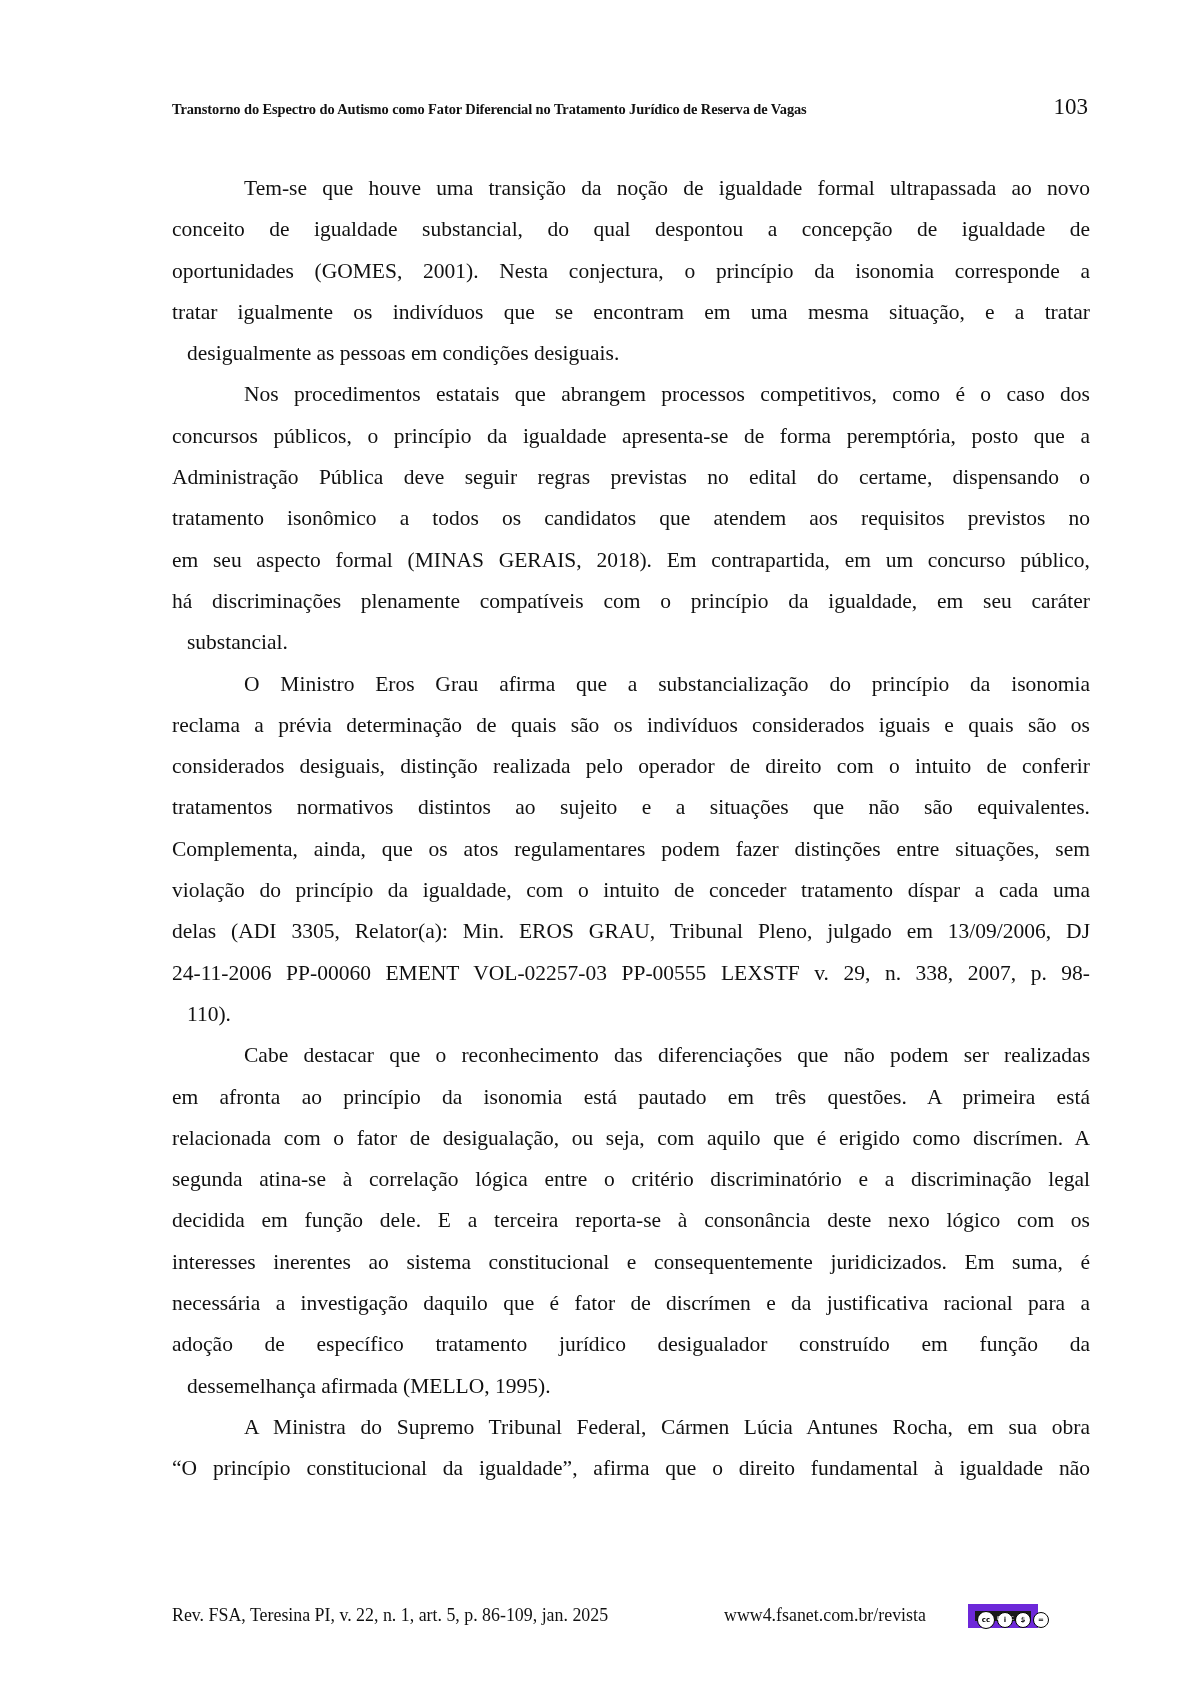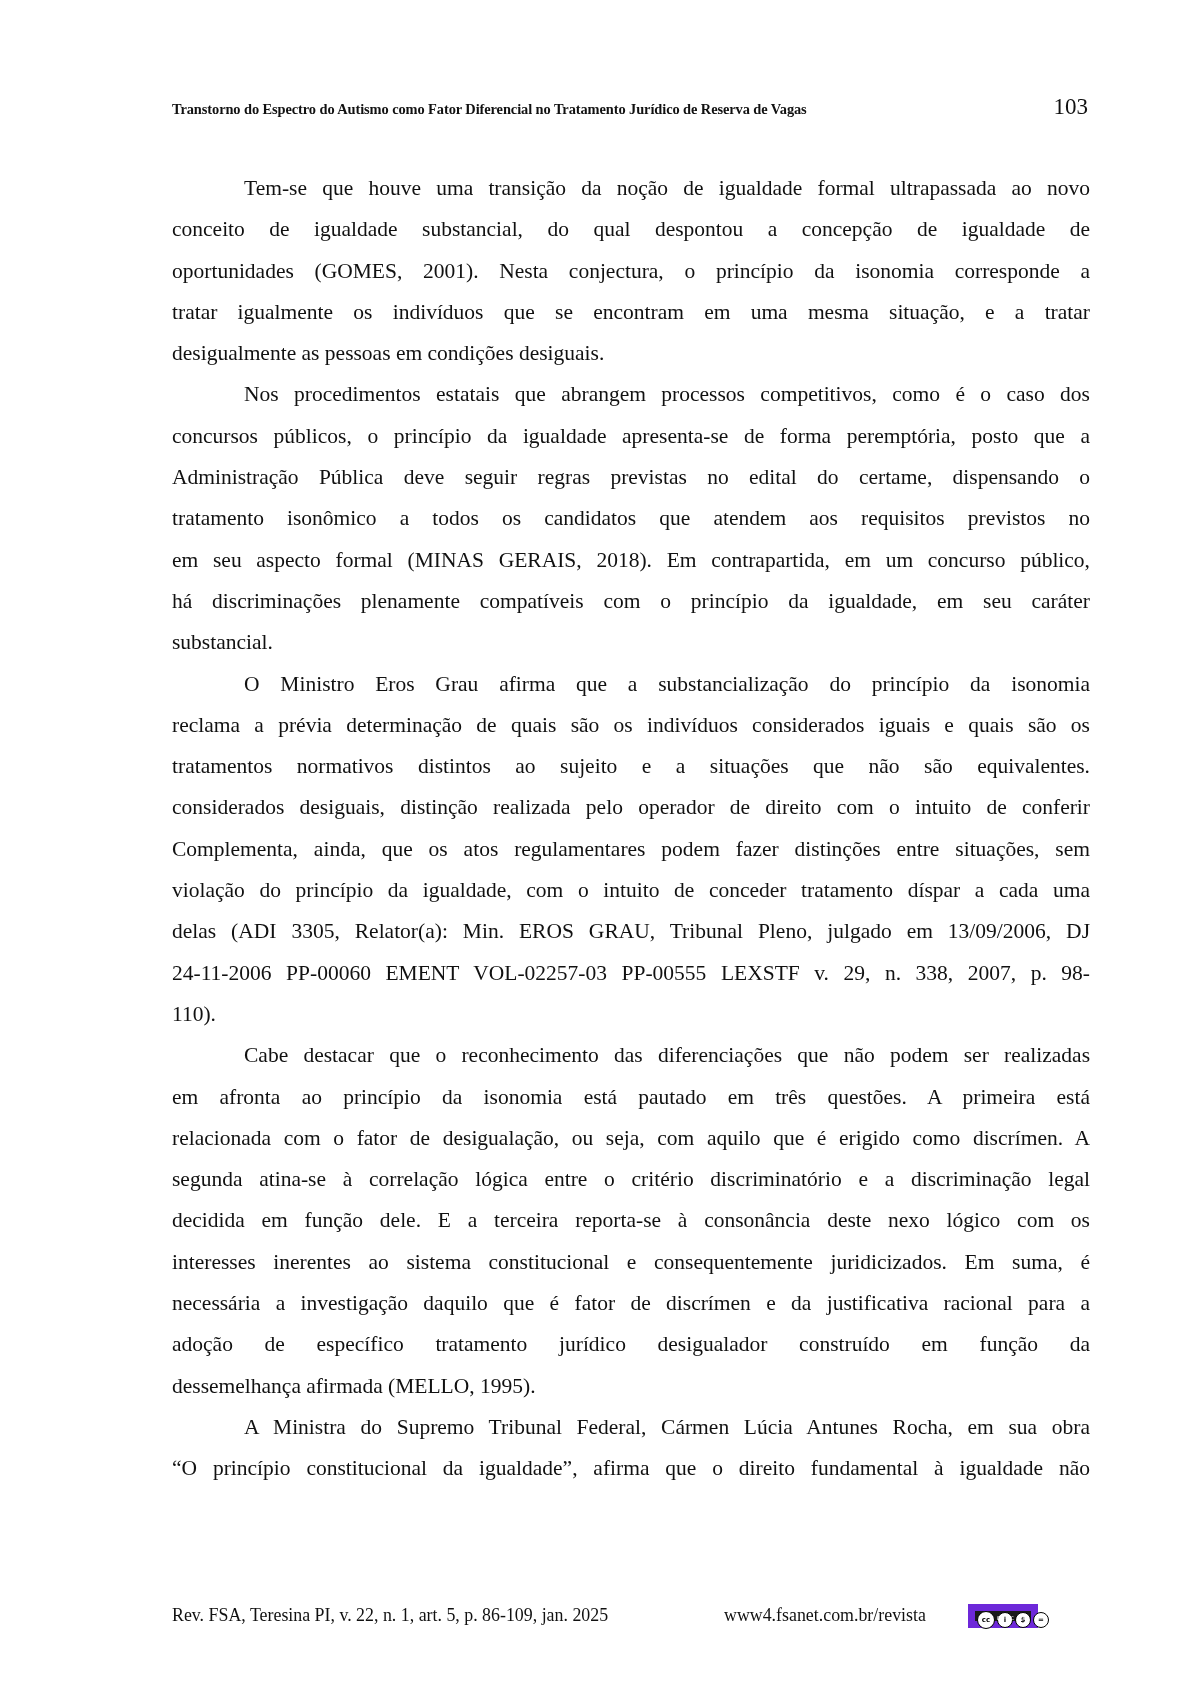--- a/index.html
+++ b/index.html
@@ -65,20 +65,21 @@
     }
     .line-inner {
       display: inline-block;
       width: 100%;
       text-align: justify;
       text-align-last: justify;
       white-space: normal;
     }
     .line.last .line-inner {
       text-align-last: left;
+      margin-left: 15px;
     }
     .line.indent .line-inner {
       width: calc(100%);
     }
     .footer {
       position: absolute;
       left: 172px;
       top: 1604px;
       width: 920px;
       height: 30px;
@@ -171,22 +172,22 @@
       <div class="line"><span class="line-inner">concursos públicos, o princípio da igualdade apresenta-se de forma peremptória, posto que a</span></div>
       <div class="line"><span class="line-inner">Administração Pública deve seguir regras previstas no edital do certame, dispensando o</span></div>
       <div class="line"><span class="line-inner">tratamento isonômico a todos os candidatos que atendem aos requisitos previstos no</span></div>
       <div class="line"><span class="line-inner">em seu aspecto formal (MINAS GERAIS, 2018). Em contrapartida, em um concurso público,</span></div>
       <div class="line"><span class="line-inner">há discriminações plenamente compatíveis com o princípio da igualdade, em seu caráter</span></div>
       <div class="line last"><span class="line-inner">substancial.</span></div>
     </div>
     <div>
       <div class="line indent"><span class="line-inner">O Ministro Eros Grau afirma que a substancialização do princípio da isonomia</span></div>
       <div class="line"><span class="line-inner">reclama a prévia determinação de quais são os indivíduos considerados iguais e quais são os</span></div>
+      <div class="line"><span class="line-inner">considerados desiguais, distinção realizada pelo operador de direito com o intuito de conferir</span></div>
       <div class="line"><span class="line-inner">tratamentos normativos distintos ao sujeito e a situações que não são equivalentes.</span></div>
-      <div class="line"><span class="line-inner">considerados desiguais, distinção realizada pelo operador de direito com o intuito de conferir</span></div>
       <div class="line"><span class="line-inner">Complementa, ainda, que os atos regulamentares podem fazer distinções entre situações, sem</span></div>
       <div class="line"><span class="line-inner">violação do princípio da igualdade, com o intuito de conceder tratamento díspar a cada uma</span></div>
       <div class="line"><span class="line-inner">delas (ADI 3305, Relator(a): Min. EROS GRAU, Tribunal Pleno, julgado em 13/09/2006, DJ</span></div>
       <div class="line"><span class="line-inner">24-11-2006 PP-00060 EMENT VOL-02257-03 PP-00555 LEXSTF v. 29, n. 338, 2007, p. 98-</span></div>
       <div class="line last"><span class="line-inner">110).</span></div>
     </div>
     <div>
       <div class="line indent"><span class="line-inner">Cabe destacar que o reconhecimento das diferenciações que não podem ser realizadas</span></div>
       <div class="line"><span class="line-inner">em afronta ao princípio da isonomia está pautado em três questões. A primeira está</span></div>
       <div class="line"><span class="line-inner">relacionada com o fator de desigualação, ou seja, com aquilo que é erigido como discrímen. A</span></div>

